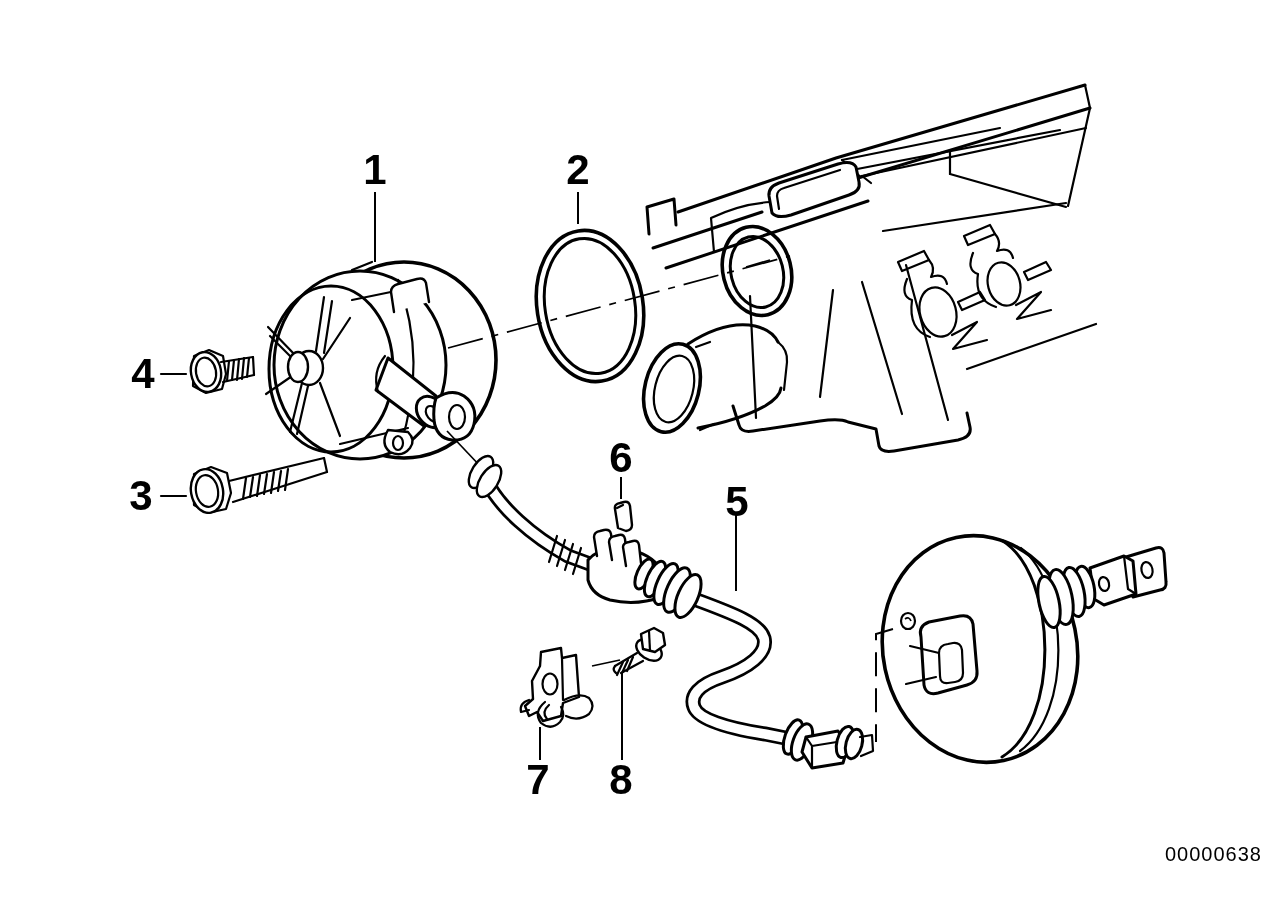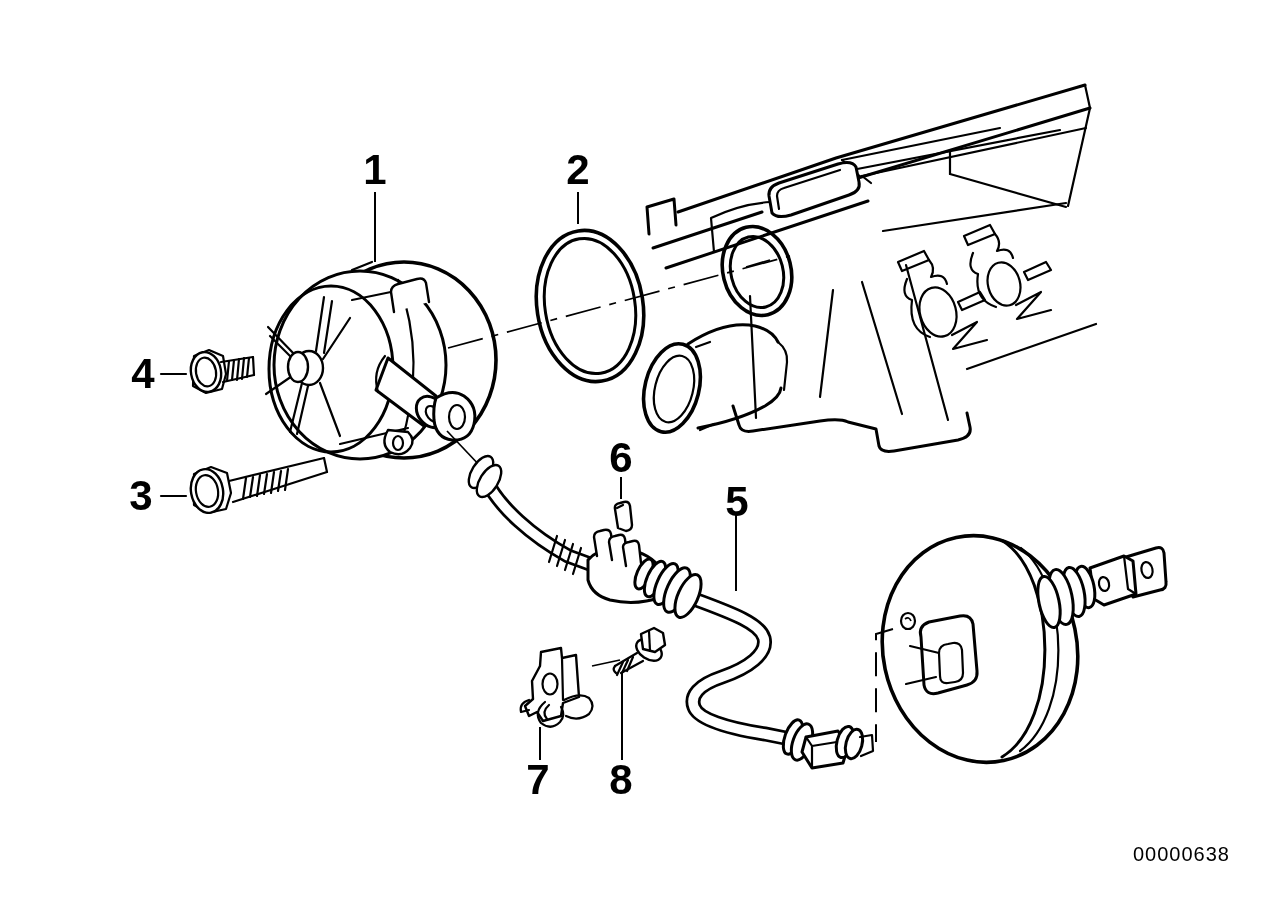--- a/index.html
+++ b/index.html
@@ -257,15 +257,15 @@
 
   <div class="callout" style="left:375px;top:170px;">1</div>
   <div class="callout" style="left:578px;top:170px;">2</div>
   <div class="callout" style="left:141px;top:496px;">3</div>
   <div class="callout" style="left:143px;top:374px;">4</div>
   <div class="callout" style="left:737px;top:502px;">5</div>
   <div class="callout" style="left:621px;top:458px;">6</div>
   <div class="callout" style="left:538px;top:780px;">7</div>
   <div class="callout" style="left:621px;top:780px;">8</div>
 
-  <div class="docnum" style="left:1133px;top:843px;">00000638</div>
+  <div class="docnum" style="left:1165px;top:843px;">00000638</div>
 
 </div>
 
 </body></html>

